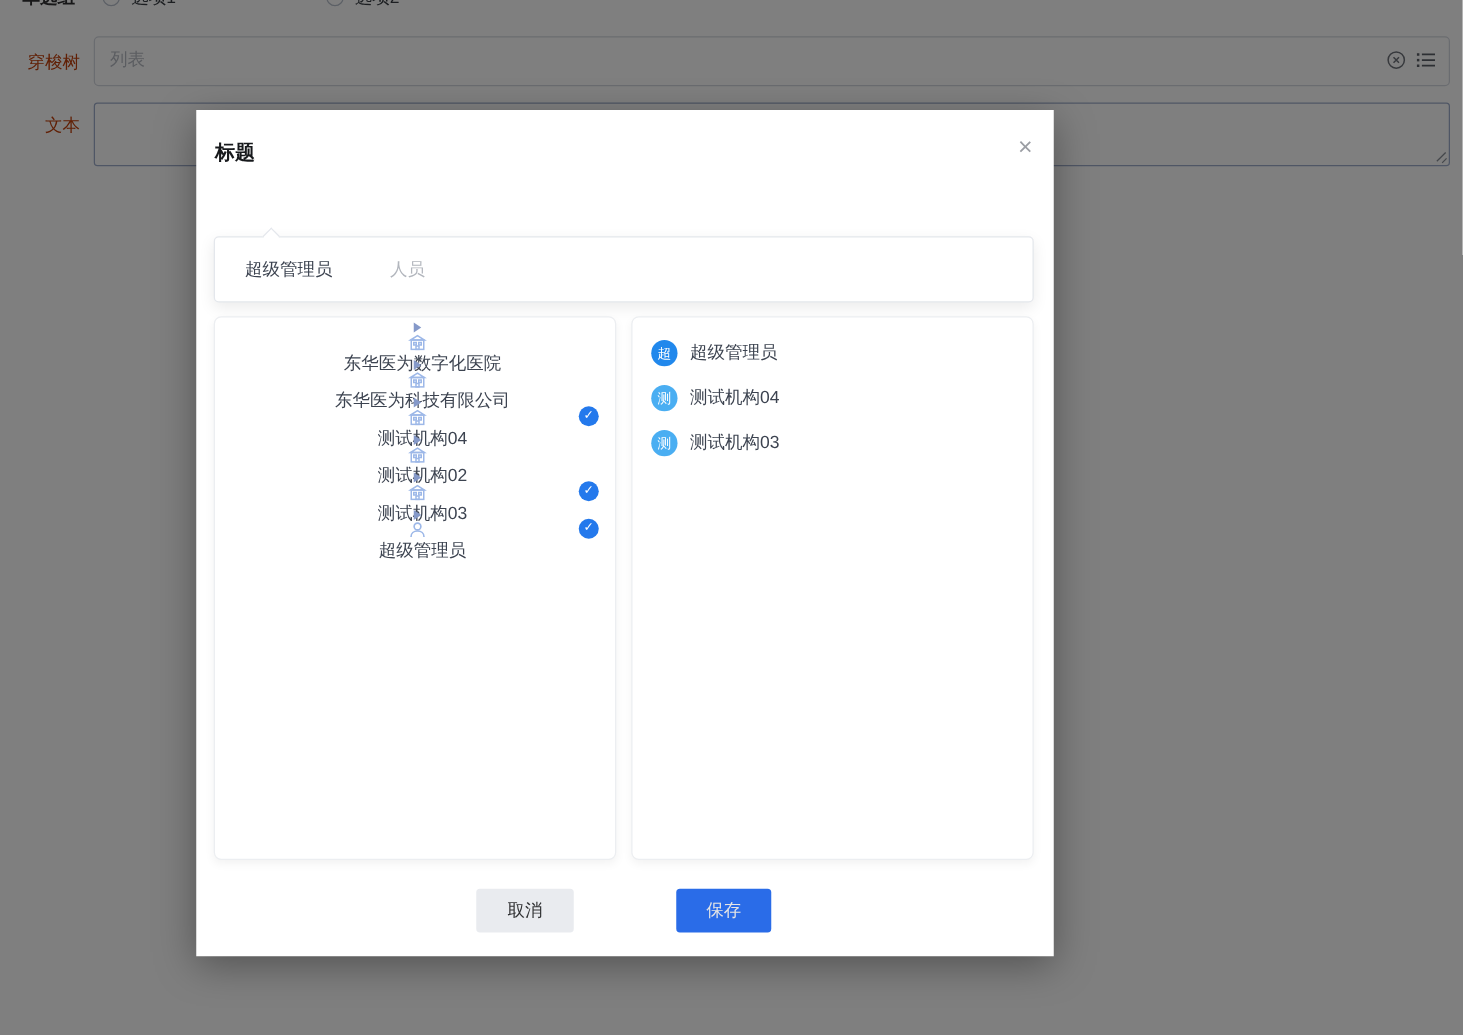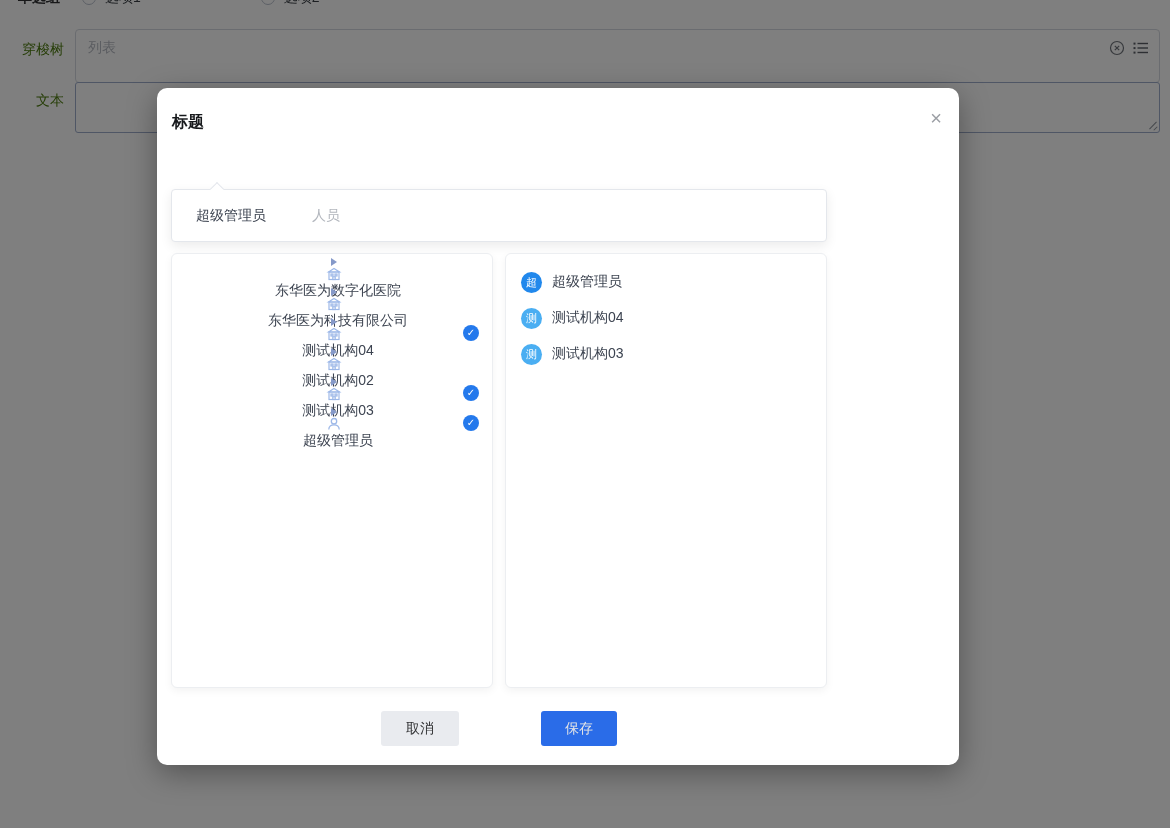--- a/index.html
+++ b/index.html
@@ -1,43 +1,43 @@
 <!DOCTYPE html>
 <html><head>
 <meta charset="utf-8">
 <style>
   * { margin:0; padding:0; box-sizing:border-box; }
   html,body { width:1170px; height:828px; overflow:hidden;
     font-family:"Liberation Sans","DejaVu Sans",sans-serif; background:#fff; }
 
   
   #page { position:absolute; inset:0; background:#fff; }
-  .form-label { position:absolute; font-size:14px; color:#4d7c0f; text-align:right; }
+  .form-label { position:absolute; font-size:14px; color:#c2410c; text-align:right; }
   .radio-row { position:absolute; top:-12px; left:18px; height:20px; display:flex; align-items:center; gap:0; }
   .radio-row .form-label-inline { font-size:14px; color:#303133; font-weight:bold; }
   .radio { width:14px; height:14px; border:1px solid #b9c0cc; border-radius:50%; background:#fff; display:inline-block; }
   .radio-opt { display:flex; align-items:center; gap:9px; margin-left:22px; font-size:14px; color:#3a3f45; }
   .radio-opt + .radio-opt { margin-left:120px; }
 
   .input-box { position:absolute; background:#fff; border:1px solid #d5d9e0; border-radius:4px; }
   .placeholder { position:absolute; left:12px; top:9px; font-size:14px; color:#b6bac2; }
   .tt-icons { position:absolute; right:10px; top:10px; display:flex; align-items:center; gap:8px; }
 
   .textarea-box { position:absolute; background:#fff; border:1px solid #9fadca; border-radius:3px; }
   .resize-handle { position:absolute; right:2px; bottom:2px; width:10px; height:10px; cursor:nwse-resize; }
   .resize-handle::before, .resize-handle::after { content:""; position:absolute; background:#8a8f98; height:1px; transform:rotate(-45deg); }
   .resize-handle::before { width:10px; right:-1px; bottom:4px; }
   .resize-handle::after { width:5px; right:-1px; bottom:1px; }
 
   
   #backdrop { position:absolute; inset:0; background:rgba(0,0,0,0.5); }
 
   
-  #modal { position:absolute; left:157px; top:88px; width:802px; height:677px;
-    background:#fff; border-radius:10px; box-shadow:0 8px 30px rgba(0,0,0,.35); }
+  #modal { position:absolute; left:157px; top:88px; width:686px; height:677px;
+    background:#fff; border-radius:0; box-shadow:0 8px 30px rgba(0,0,0,.35); }
   .modal-title { position:absolute; left:15px; top:24px; font-size:16px; font-weight:bold; color:#17191c; }
   .modal-close { position:absolute; right:17px; top:20px; font-size:20px; color:#9b9ea4; line-height:1; cursor:pointer; }
 
   .search-box { position:absolute; left:14px; top:52px; width:656px; height:33px;
     border:1px solid #7b96ee; border-radius:4px; background:#fff; display:flex; align-items:center; padding:0 10px; }
   .search-text { font-size:14px; color:#17191c; }
   .caret-bar { width:1px; height:16px; background:#17191c; margin-left:1px; }
   .search-right { position:absolute; right:10px; top:8px; display:flex; align-items:center; gap:9px; }
 
   .suggest-panel { position:absolute; left:14px; top:101px; width:656px; height:53px;
@@ -88,21 +88,21 @@
       <span>选项1</span>
     </span>
     <span class="radio-opt">
       <span class="radio"></span>
       <span>选项2</span>
     </span>
   </div>
 
   <div class="form-label" style="left:20px; top:41px; width:44px;">穿梭树</div>
 
-  <div class="input-box" style="left:75px; top:29px; width:1085px; height:54px;">
+  <div class="input-box" style="left:75px; top:29px; width:1085px; height:40px;">
     <span class="placeholder">列表</span>
     <span class="tt-icons">
       <span>
         <svg width="16" height="16" viewBox="0 0 16 16">
           <circle cx="8" cy="8" r="6.5" fill="none" stroke="#6f737a" stroke-width="1.2"></circle>
           <path d="M5.8 5.8 L10.2 10.2 M10.2 5.8 L5.8 10.2" stroke="#6f737a" stroke-width="1.2"></path>
         </svg>
       </span>
       <span>
         <svg width="16" height="14" viewBox="0 0 16 14">

